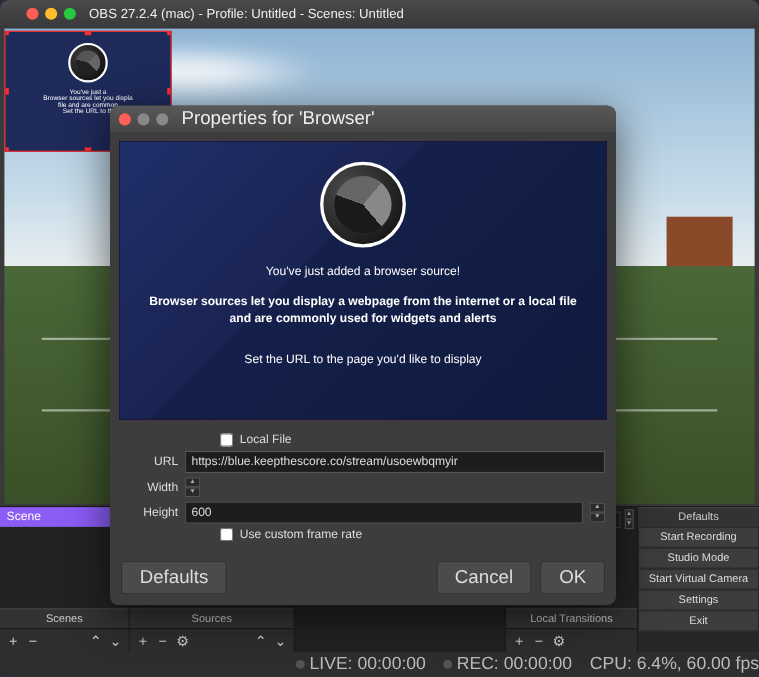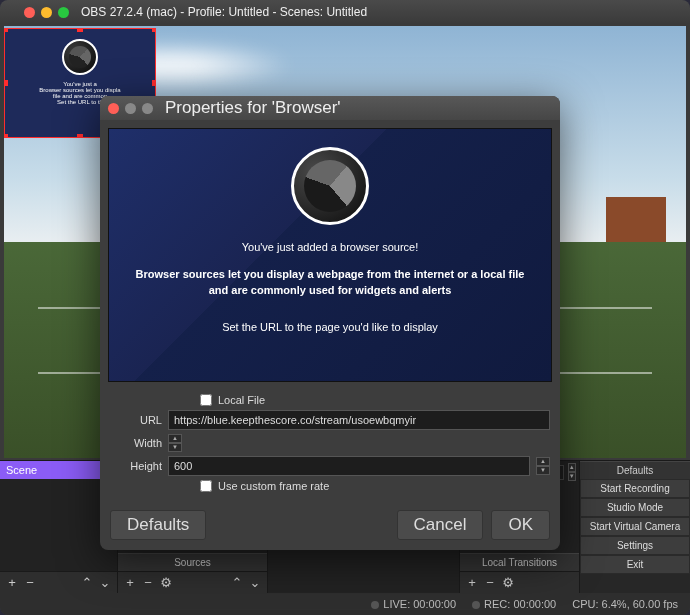--- a/index.html
+++ b/index.html
@@ -95,22 +95,22 @@
 .trans .lbl { font-size:10px; padding:4px 4px 2px; color:#ccc; }
 .trans .row { display:flex; align-items:center; gap:4px; padding:2px 4px; }
 .trans input { width:50px; background:#1e1e1e; border:1px solid #444; color:#ddd; padding:1px 3px; font-size:10px; }
 .mixer .track { padding:2px 6px; font-size:9px; }
 .mixer .bar { height:4px; background:#143; margin:2px 0; border-radius:2px; }
 .mixer .slider { height:6px; background:#222; border-radius:3px; position:relative; margin:3px 0; }
 .mixer .slider::after { content:""; position:absolute; right:10px; top:-2px; width:8px; height:10px; background:#ddd; border-radius:2px; }
 .mixer .icons { display:flex; justify-content:flex-end; gap:6px; color:#bbb; }
 .statusbar {
   position:absolute; bottom:0; left:0; right:0; height:22px;
-  background:#2e2e2e; display:flex; align-items:center; padding:0 12px;
-  font-size:11px; color:#bbb; justify-content:flex-end; gap:16px;
+  background:#2e2e2e; display:flex; align-items:center; padding:0 0;
+  font-size:16px; color:#bbb; justify-content:flex-end; gap:16px;
   border-bottom-left-radius:8px; border-bottom-right-radius:8px;
 }
 .statusbar .dot { width:8px; height:8px; border-radius:50%; background:#555; display:inline-block; margin-right:4px; vertical-align:middle;}
 
 .dialog {
   position:absolute; top:72px; left:100px; width:460px;
   background:#3d3d3d; border-radius:8px; box-shadow:0 10px 40px rgba(0,0,0,0.6);
   overflow:hidden;
 }
 .dlg-title {
@@ -185,20 +185,21 @@
       <div class="h mr"></div>
   </div>
 
   <div class="panels">
     <div class="col scenes">
       <div class="panel-body">
         <div class="list-item sel">
           <span>Scene</span>
         </div>
       </div>
+      <div class="panel-title">Scenes</div>
       <div class="tools">
         <div class="tb">+</div>
         <div class="tb">−</div>
         <div style="flex:1"></div>
         <div class="tb">⌃</div>
         <div class="tb">⌄</div>
       </div>
     </div>
 
     <div class="col sources">

